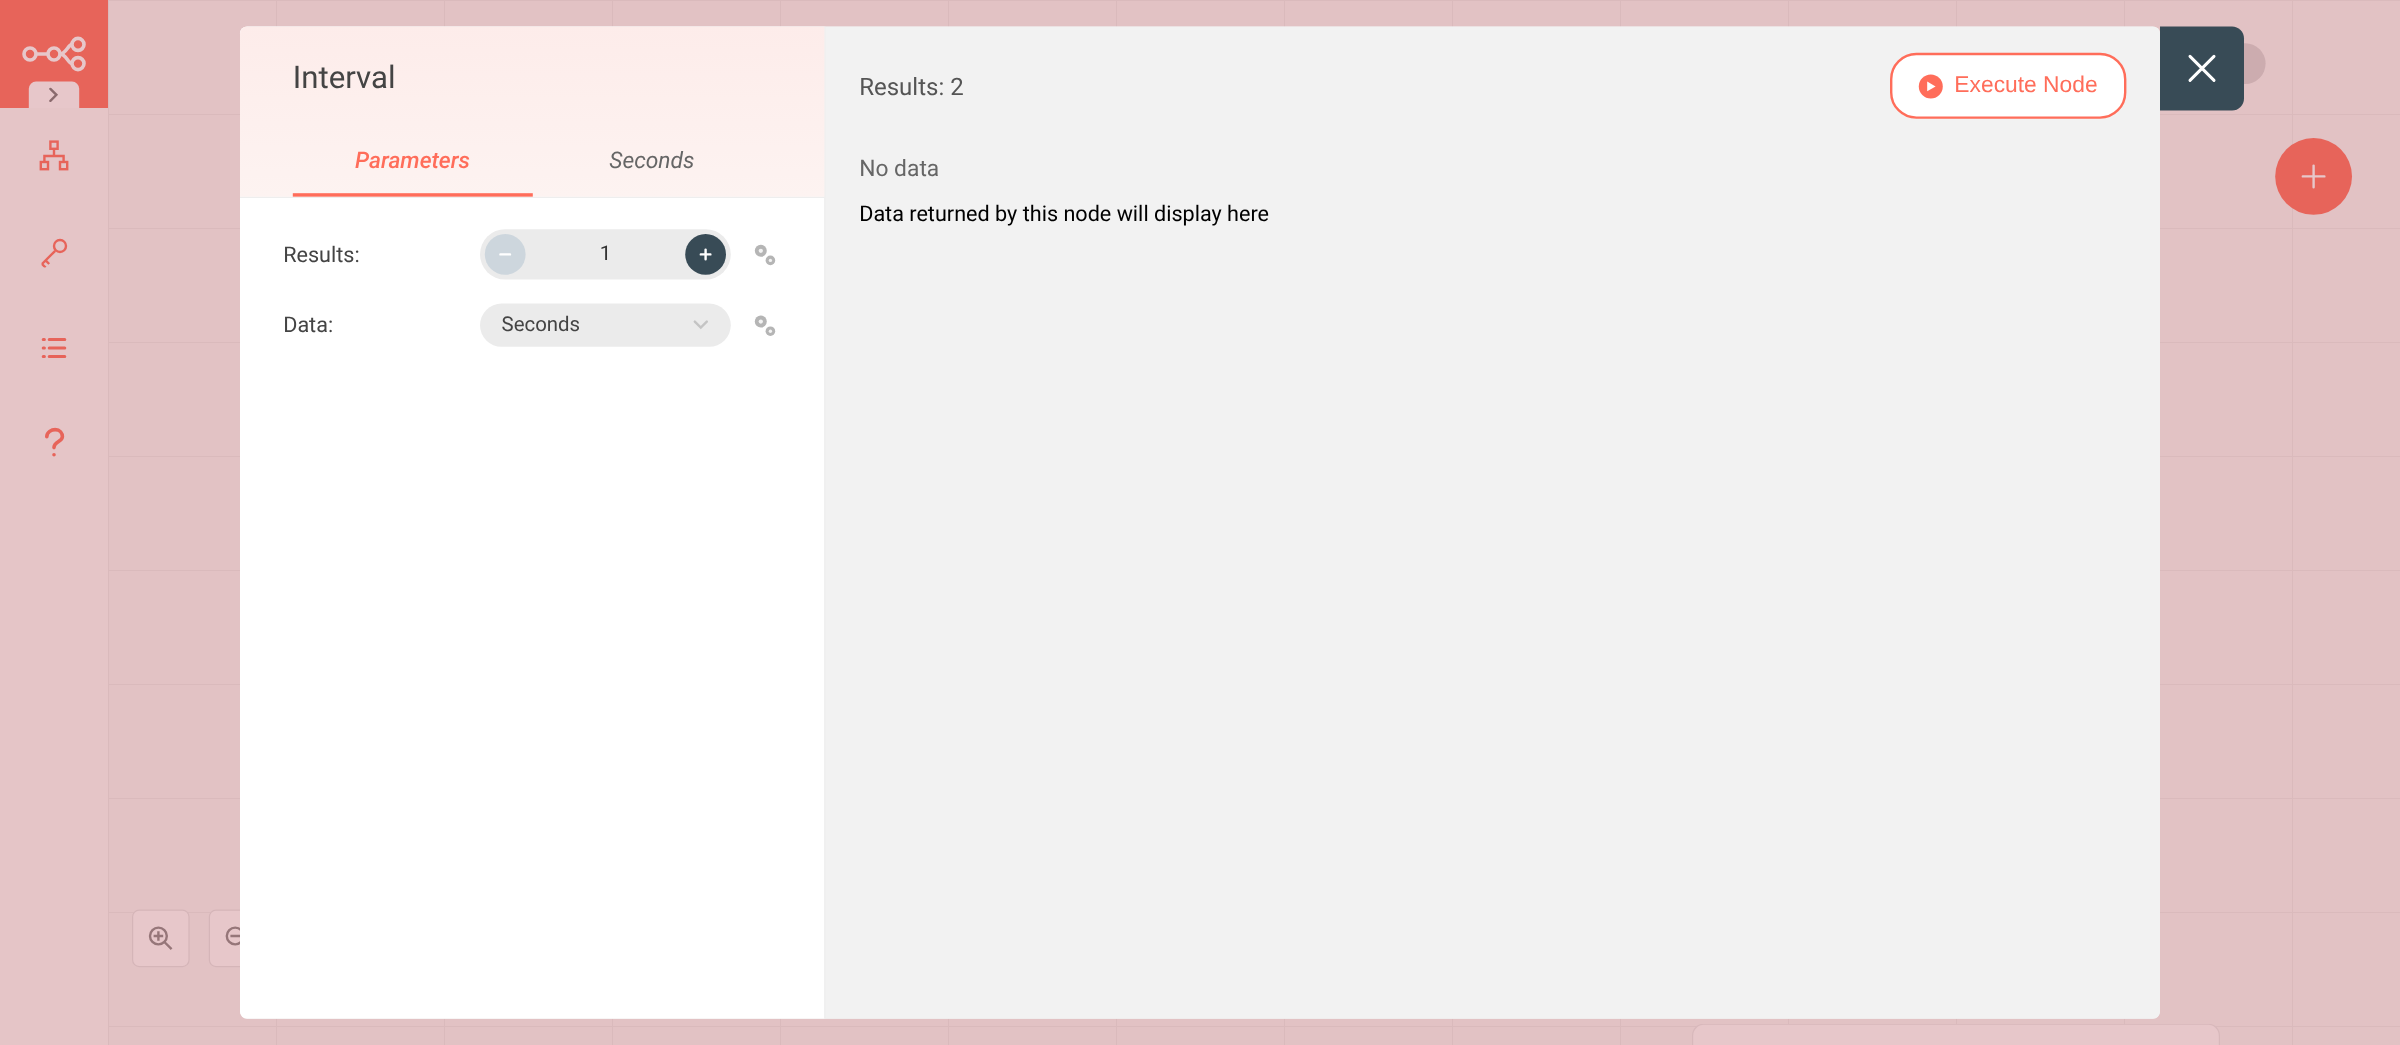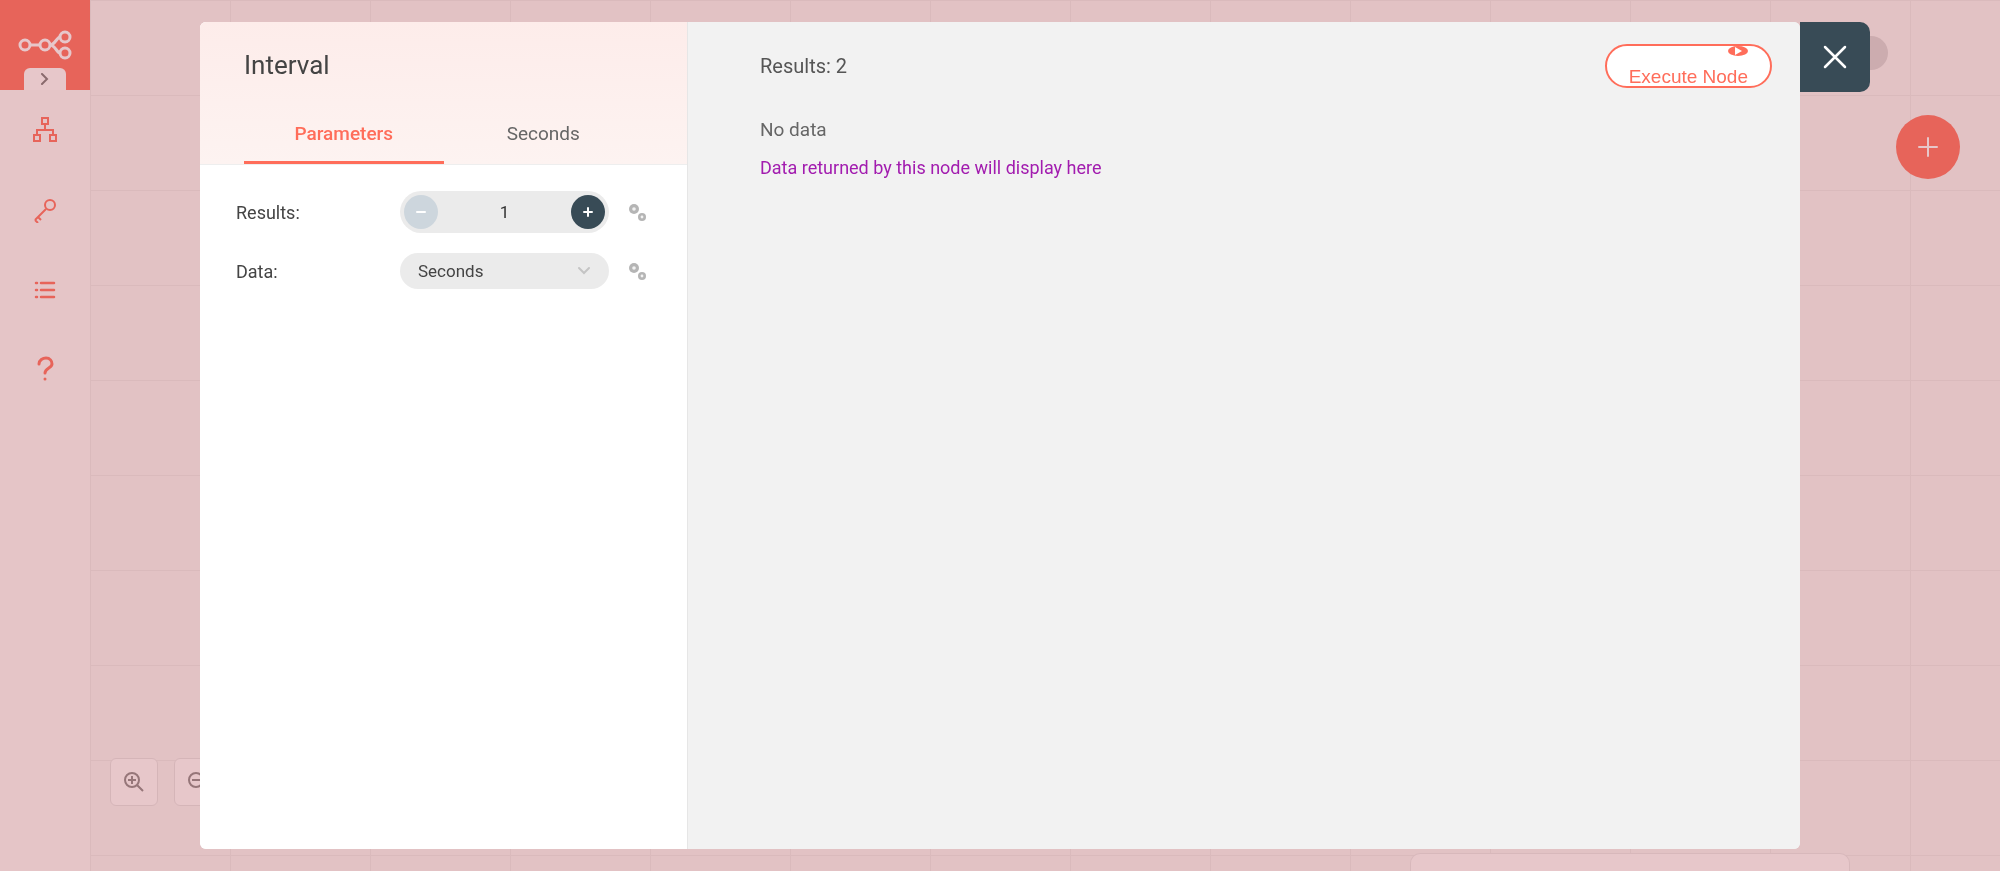--- a/index.html
+++ b/index.html
@@ -65,21 +65,20 @@
     }
 
     
     .modal {
       position: absolute;
       left: 200px; top: 22px; right: 200px; bottom: 22px;
       background: #f2f2f2;
       border-radius: 6px;
       display: flex;
       overflow: hidden;
-      gap: 44px;
     }
 
     
     .close-tab {
       position: absolute;
       top: 22px; right: 130px;
       width: 70px; height: 70px;
       background: #384b56;
       border-radius: 0 10px 10px 0;
       display:flex; align-items:center; justify-content:center;
@@ -93,21 +92,21 @@
       display: flex; flex-direction: column;
     }
     .panel-head {
       background: linear-gradient(#fdecea, #fdf3f1);
       padding: 28px 44px 0 44px;
     }
     .node-title {
       font-size: 26px; color: #444;
     }
     .tabs {
-      display: flex; margin-top: 28px;
+      display: flex; margin-top: 28px; font-style: italic;
     }
     .tab {
       flex: 1; text-align: center; padding: 14px 0 16px 0;
       font-size: 19px; color: #666; cursor: pointer;
       border-bottom: 2px solid transparent;
     }
     .tab.active { color: #ff6d5a; border-bottom: 3px solid #ff6d5a; font-weight: 500; }
 
     .params-body {
       padding: 26px 36px;
@@ -149,30 +148,30 @@
       flex: 1; background: #f2f2f2;
       padding: 22px 28px;
       position: relative;
     }
     .results-bar {
       display: flex; align-items: center; justify-content: space-between;
       margin-bottom: 30px;
     }
     .results-text { font-size: 20px; color: #555; }
     .exec-btn {
-      height: 44px; padding: 0 22px; border: 2px solid #ff6d5a; border-radius: 22px;
+      height: 55px; padding: 0 22px; border: 2px solid #ff6d5a; border-radius: 22px;
       background: #fff; color: #ff6d5a; font-size: 19px; font-weight: 500;
-      display: inline-flex; align-items: flex-end; gap: 10px; cursor: pointer; flex-direction: column;
+      display: inline-flex; align-items: center; gap: 10px; cursor: pointer;
     }
     .exec-btn .play-circ {
       width: 20px; height: 20px; border-radius: 50%; background: #ff6d5a;
       display: inline-flex; align-items: center; justify-content: center;
     }
     .no-data-title { font-size: 19px; color: #666; margin-bottom: 16px; }
-    .no-data-sub { font-size: 18px; color: #a21caf; }
+    .no-data-sub { font-size: 18px; color: #000000; }
 
     
     .bg-toggle {
       position: absolute; top: 36px; right: 112px;
       width: 72px; height: 34px; border-radius: 17px; background: #d7d7d7;
     }
 
     svg { display: block; }
 
     .bottom-card {

